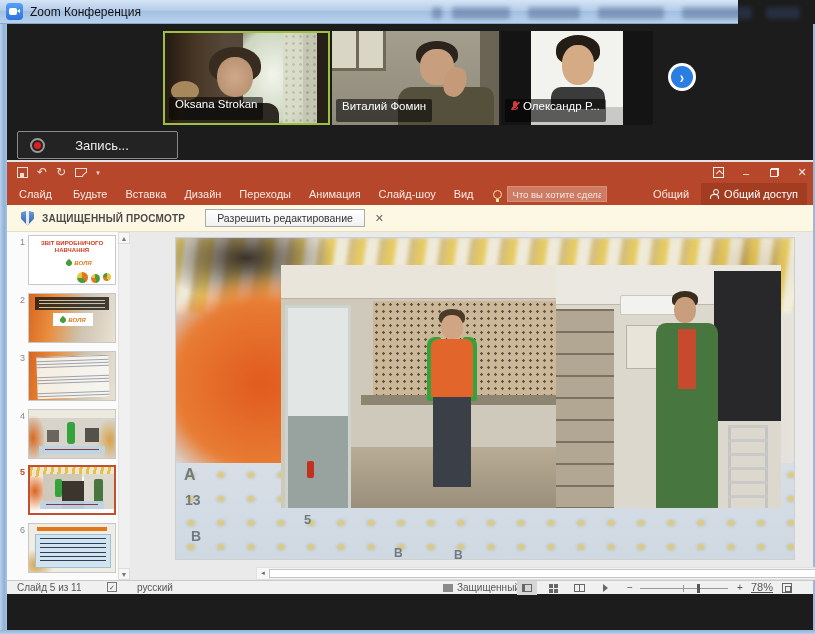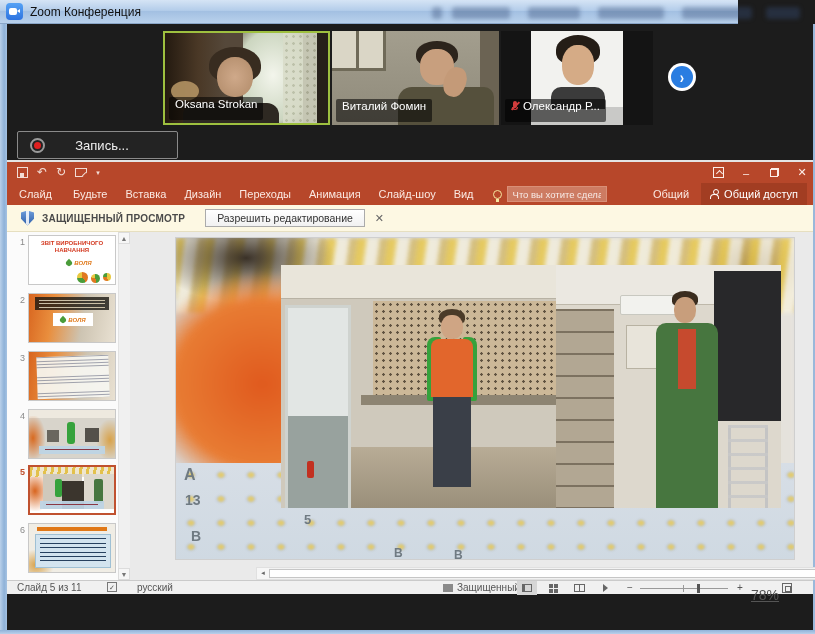--- a/index.html
+++ b/index.html
@@ -243,21 +243,21 @@
     background:linear-gradient(#666,#666) 0 0/4px 4px no-repeat,linear-gradient(#666,#666) 5px 0/4px 4px no-repeat,
                linear-gradient(#666,#666) 0 5px/4px 4px no-repeat,linear-gradient(#666,#666) 5px 5px/4px 4px no-repeat; }
   .ic-read { width:11px; height:8px; border:1px solid #666; position:relative; }
   .ic-read::after { content:""; position:absolute; left:4.5px; top:0; width:1px; height:6px; background:#666; }
   .ic-show { width:0; height:0; border-left:5px solid #666; border-top:4px solid transparent; border-bottom:4px solid transparent; }
   #sb-minus { position:absolute; left:620px; top:1px; cursor:pointer; }
   #zoom-track { position:absolute; left:633px; top:7px; width:88px; height:1px; background:#999; }
   #zoom-mid { position:absolute; left:676px; top:4px; width:1px; height:7px; background:#999; }
   #zoom-thumb { position:absolute; left:690px; top:3px; width:3px; height:9px; background:#555; cursor:pointer; }
   #sb-plus { position:absolute; left:730px; top:1px; cursor:pointer; }
-  #sb-zoom { position:absolute; left:744px; top:6px; font-size:14px; cursor:pointer;text-decoration:underline; }
+  #sb-zoom { position:absolute; left:744px; top:0; font-size:11px; cursor:pointer;text-decoration:underline; }
   #sb-fit { position:absolute; left:775px; top:2px; width:10px; height:10px; border:1px solid #666; cursor:pointer; }
   #sb-fit::after { content:""; position:absolute; left:2px; top:2px; width:4px; height:4px; border:1px solid #666; }
 </style>
 </head>
 <body>
 
 <div id="root">
 
   <div class="abs" id="zoom-titlebar">
     <div class="abs" id="zoom-app-icon">

